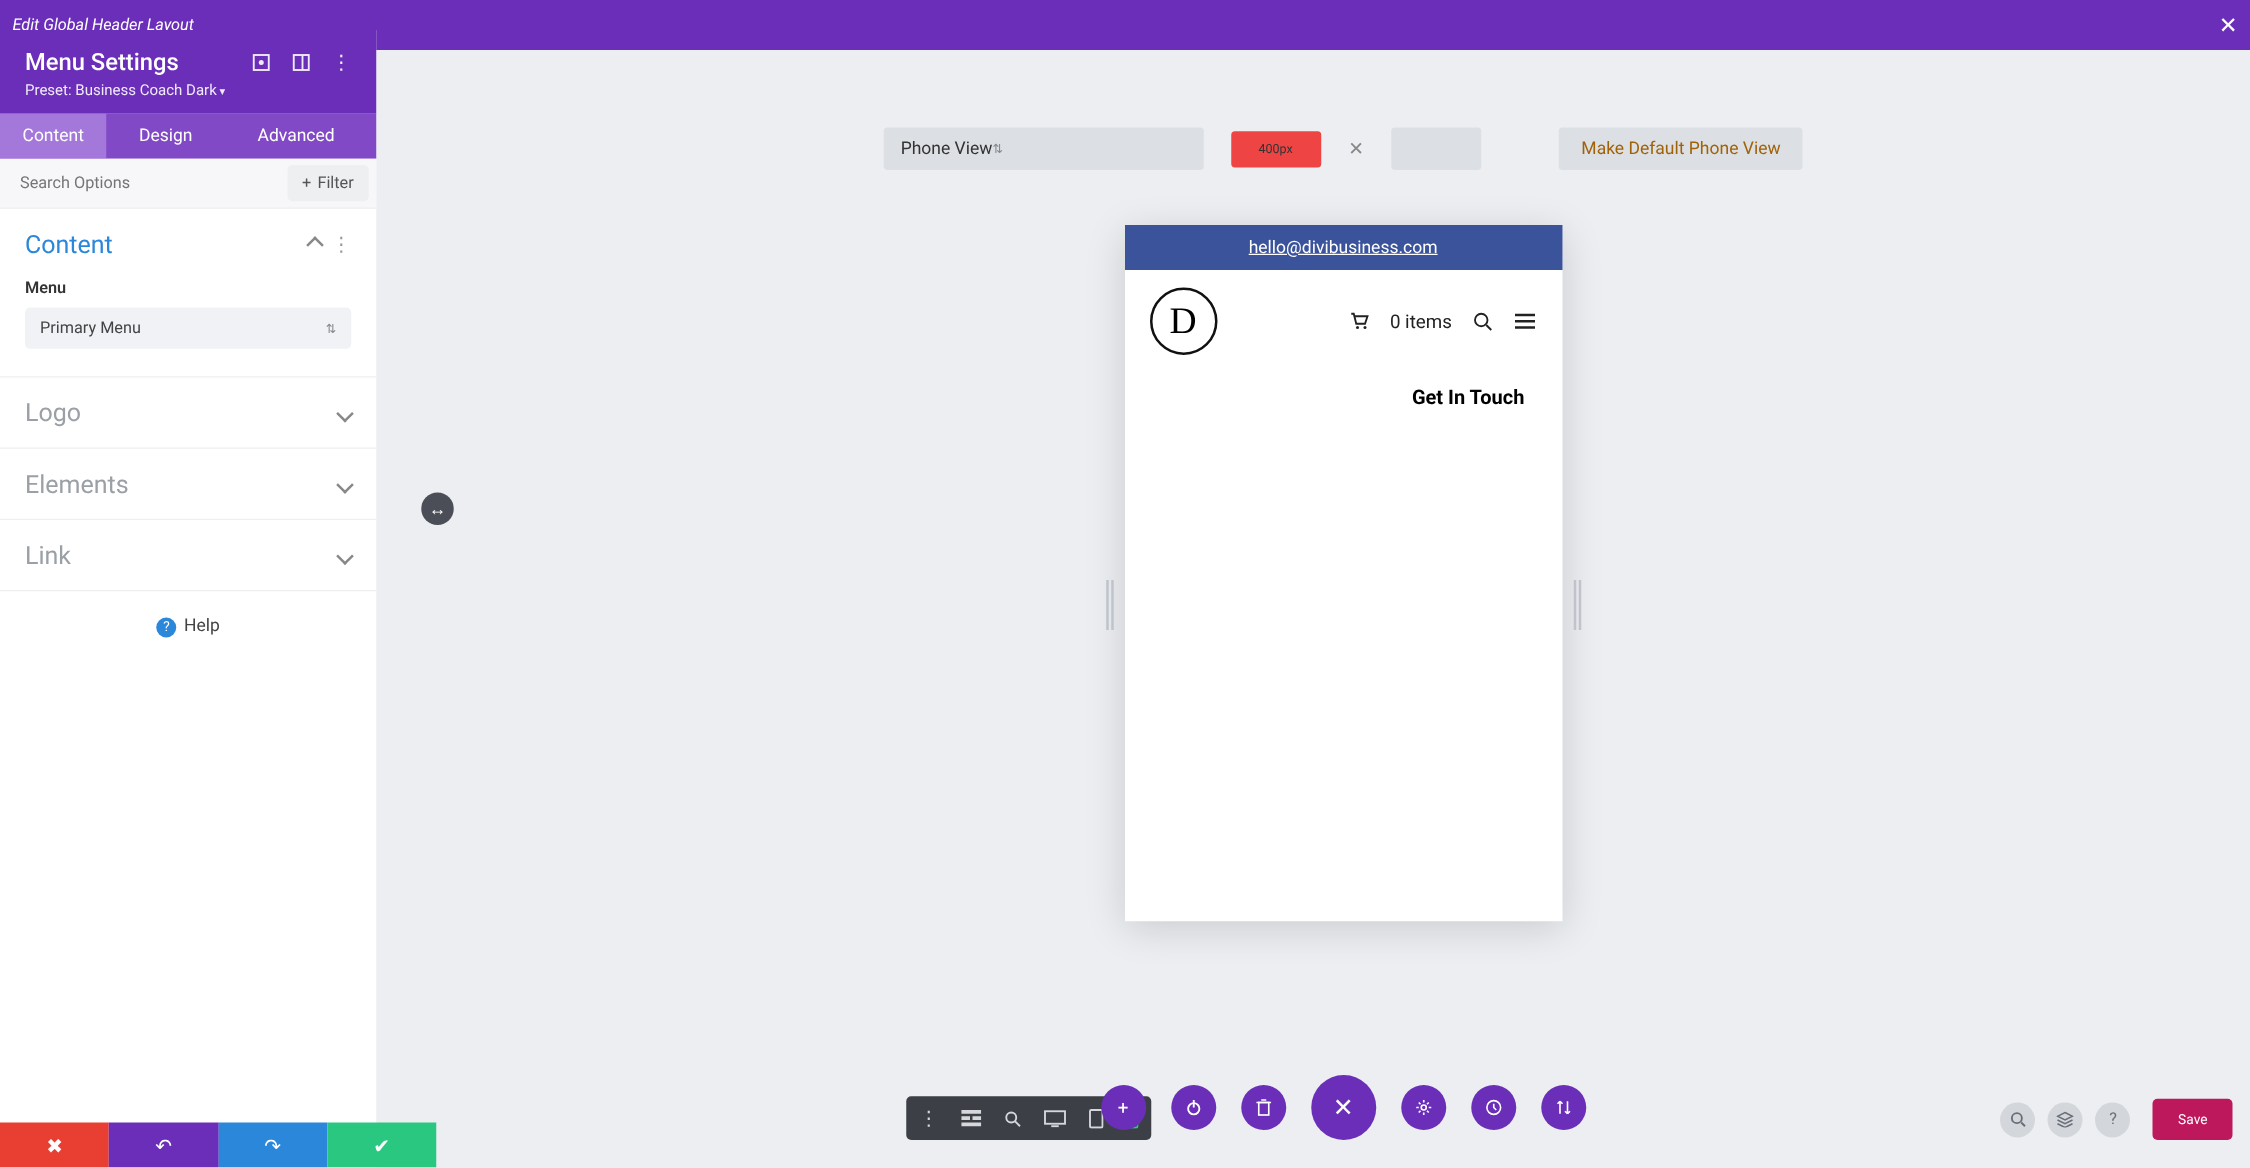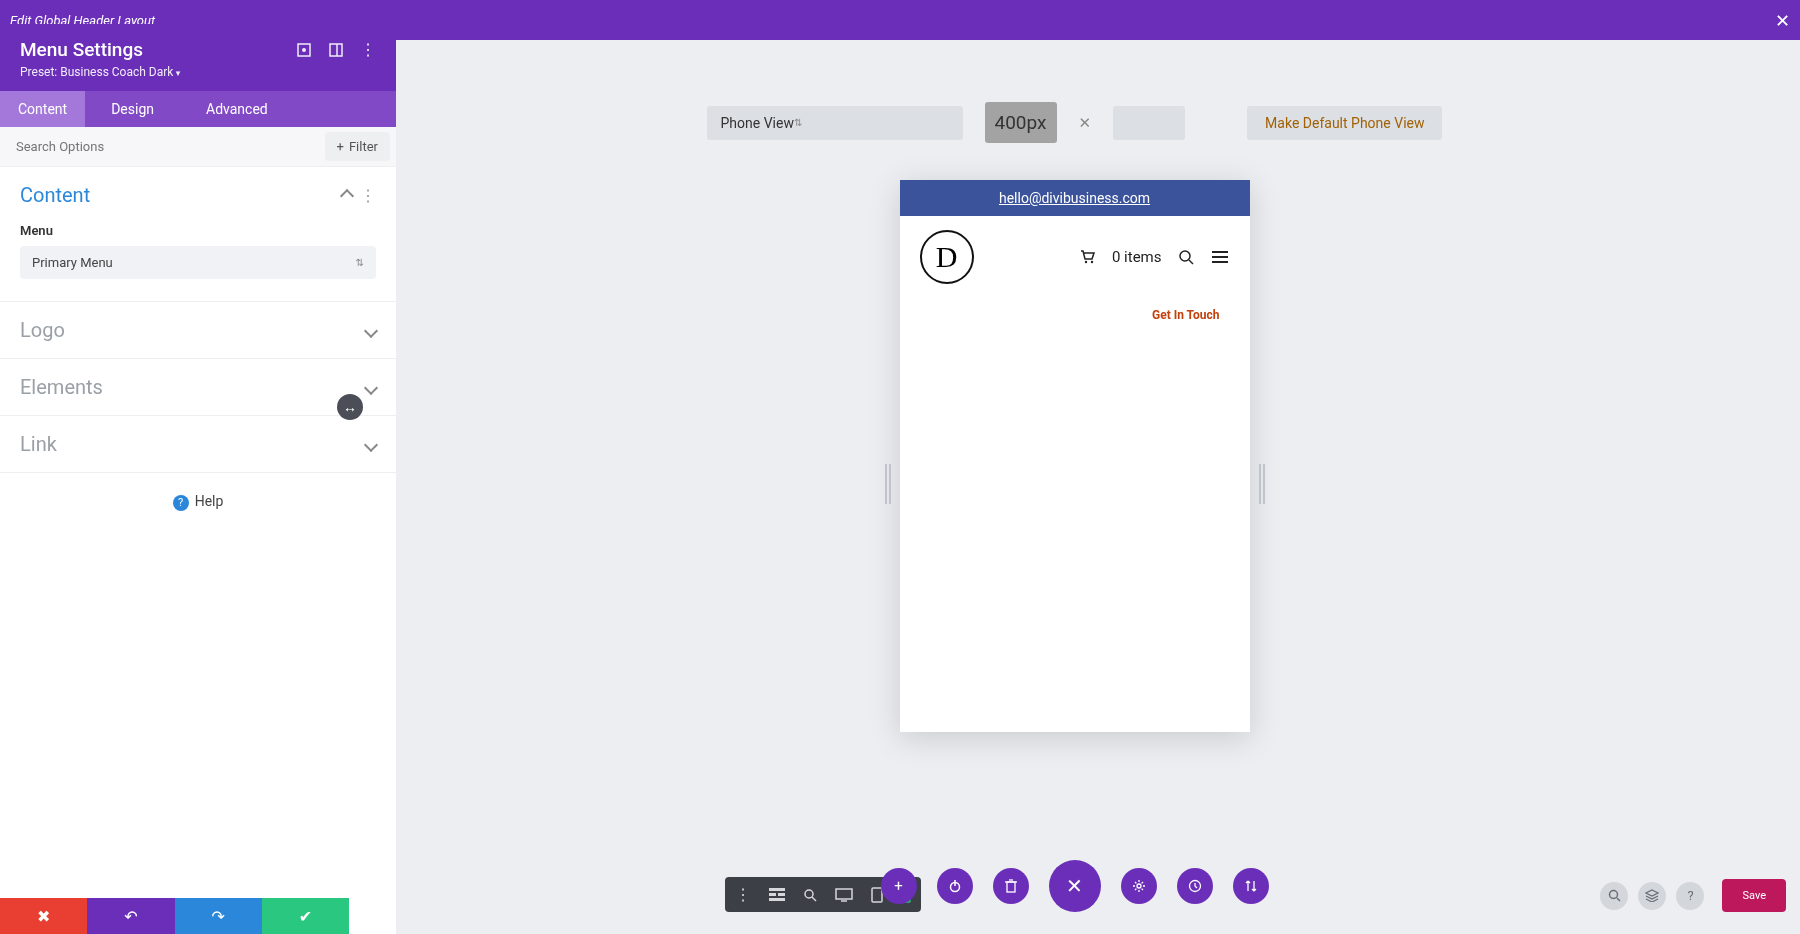--- a/index.html
+++ b/index.html
@@ -1,21 +1,21 @@
 <!DOCTYPE html>
 <html><head>
 <meta charset="utf-8">
 <style>
 * { margin: 0; padding: 0; box-sizing: border-box; font-family: -apple-system, BlinkMacSystemFont, "Segoe UI", Roboto, sans-serif; }
 body { width: 1800px; height: 934px; background: #eceef2; overflow: hidden; position: relative; }
 
 .top-bar { background: #6b2eb8; height: 40px; display: flex; align-items: center; justify-content: space-between; padding: 0 10px; color: #fff; font-size: 13px; font-style: italic; }
 .top-bar-close { font-size: 18px; cursor: pointer; font-style: normal; }
 
-.sidebar { position: absolute; top: 24px; left: 0; width: 396px; background: #fff; bottom: 0; display: flex; flex-direction: column; }
+.sidebar { position: absolute; top: 24px; left: 0; width: 301px; background: #fff; bottom: 0; display: flex; flex-direction: column; }
 .sidebar-header { background: #6b2eb8; color: #fff; padding: 14px 20px 12px; }
 .sh-row { display: flex; align-items: center; justify-content: space-between; }
 .sh-title { font-size: 19px; font-weight: 500; }
 .sh-icons { display: flex; gap: 16px; align-items: center; }
 .sh-icons span { cursor: pointer; opacity: .9; }
 .sh-preset { font-size: 12px; margin-top: 4px; opacity: .9; }
 .sh-preset::after { content: " ▾"; font-size: 9px; }
 
 .tabs { display: flex; background: #8249c7; }
 .tab { flex: none; padding: 10px 18px; color: #fff; font-size: 14px; cursor: pointer; }
@@ -50,32 +50,32 @@
 .ba.purple { background: #6b2eb8; }
 .ba.blue { background: #2b87da; }
 .ba.green { background: #29c77f; }
 
 .drag-handle { position: absolute; left: 337px; top: 394px; width: 26px; height: 26px; border-radius: 50%; background: #4b4e57; display: flex; align-items: center; justify-content: center; color: #fff; font-size: 14px; z-index: 5; }
 
 .canvas { position: absolute; left: 349px; right: 0; top: 24px; bottom: 0; }
 
 .canvas-top { display: flex; align-items: center; justify-content: center; gap: 22px; padding-top: 78px; }
 .ct-select { width: 256px; background: #dcdfe3; border: none; padding: 9px 14px; border-radius: 3px; font-size: 14px; color: #333; display: flex; align-items: center; }
-.ct-input { width: 72px; background: #a3a3a3; border: none; padding: 9px 10px; border-radius: 3px; font-size: 19px; color: #333; text-align: left; }
+.ct-input { width: 72px; background: #ef4444; border: none; padding: 9px 10px; border-radius: 3px; font-size: 10px; color: #333; text-align: center; }
 .ct-x { font-size: 15px; color: #888; }
 .ct-blank { width: 72px; height: 34px; background: #dcdfe3; border-radius: 3px; }
 .ct-default { background: #dcdfe3; border: none; padding: 9px 18px; border-radius: 3px; font-size: 14px; color: #a16207; margin-left: 40px; }
 
 .phone { position: absolute; left: 50%; transform: translateX(-50%); top: 156px; width: 350px; background: #fff; box-shadow: 0 6px 30px rgba(0,0,0,.15); }
 .phone-bar { background: #3a539b; color: #fff; text-align: center; padding: 10px; font-size: 14px; text-decoration: underline; }
 .phone-nav { display: flex; align-items: center; justify-content: space-between; padding: 14px 20px; }
 .logo-d { width: 54px; height: 54px; border: 2px solid #111; border-radius: 50%; display: flex; align-items: center; justify-content: center; font-size: 30px; font-family: Georgia, serif; }
 .nav-right { display: flex; align-items: center; gap: 16px; color: #222; font-size: 15px; }
 .nav-right .ic { display: inline-flex; }
-.phone-cta { text-align: right; padding: 10px 30px 30px; color: #c2410c; font-weight: 700; font-size: 12px; }
+.phone-cta { text-align: right; padding: 10px 30px 30px; color: #000000; font-weight: 700; font-size: 16px; }
 .phone-blank { height: 380px; }
 
 .resize-handle { position: absolute; top: 440px; width: 6px; height: 40px; display: flex; gap: 2px; }
 .resize-handle .l { width: 2px; background: #bfc4cc; }
 .rh-left { left: calc(50% - 190px); }
 .rh-right { left: calc(50% + 184px); }
 
 .toolbar-dark { position: absolute; left: 376px; bottom: 22px; background: #3c3f46; border-radius: 4px; display: flex; padding: 8px 10px; gap: 18px; align-items: center; }
 .toolbar-dark span { color: #d5d7db; cursor: pointer; display: inline-flex; }
 .toolbar-dark .active { color: #29c77f; }

